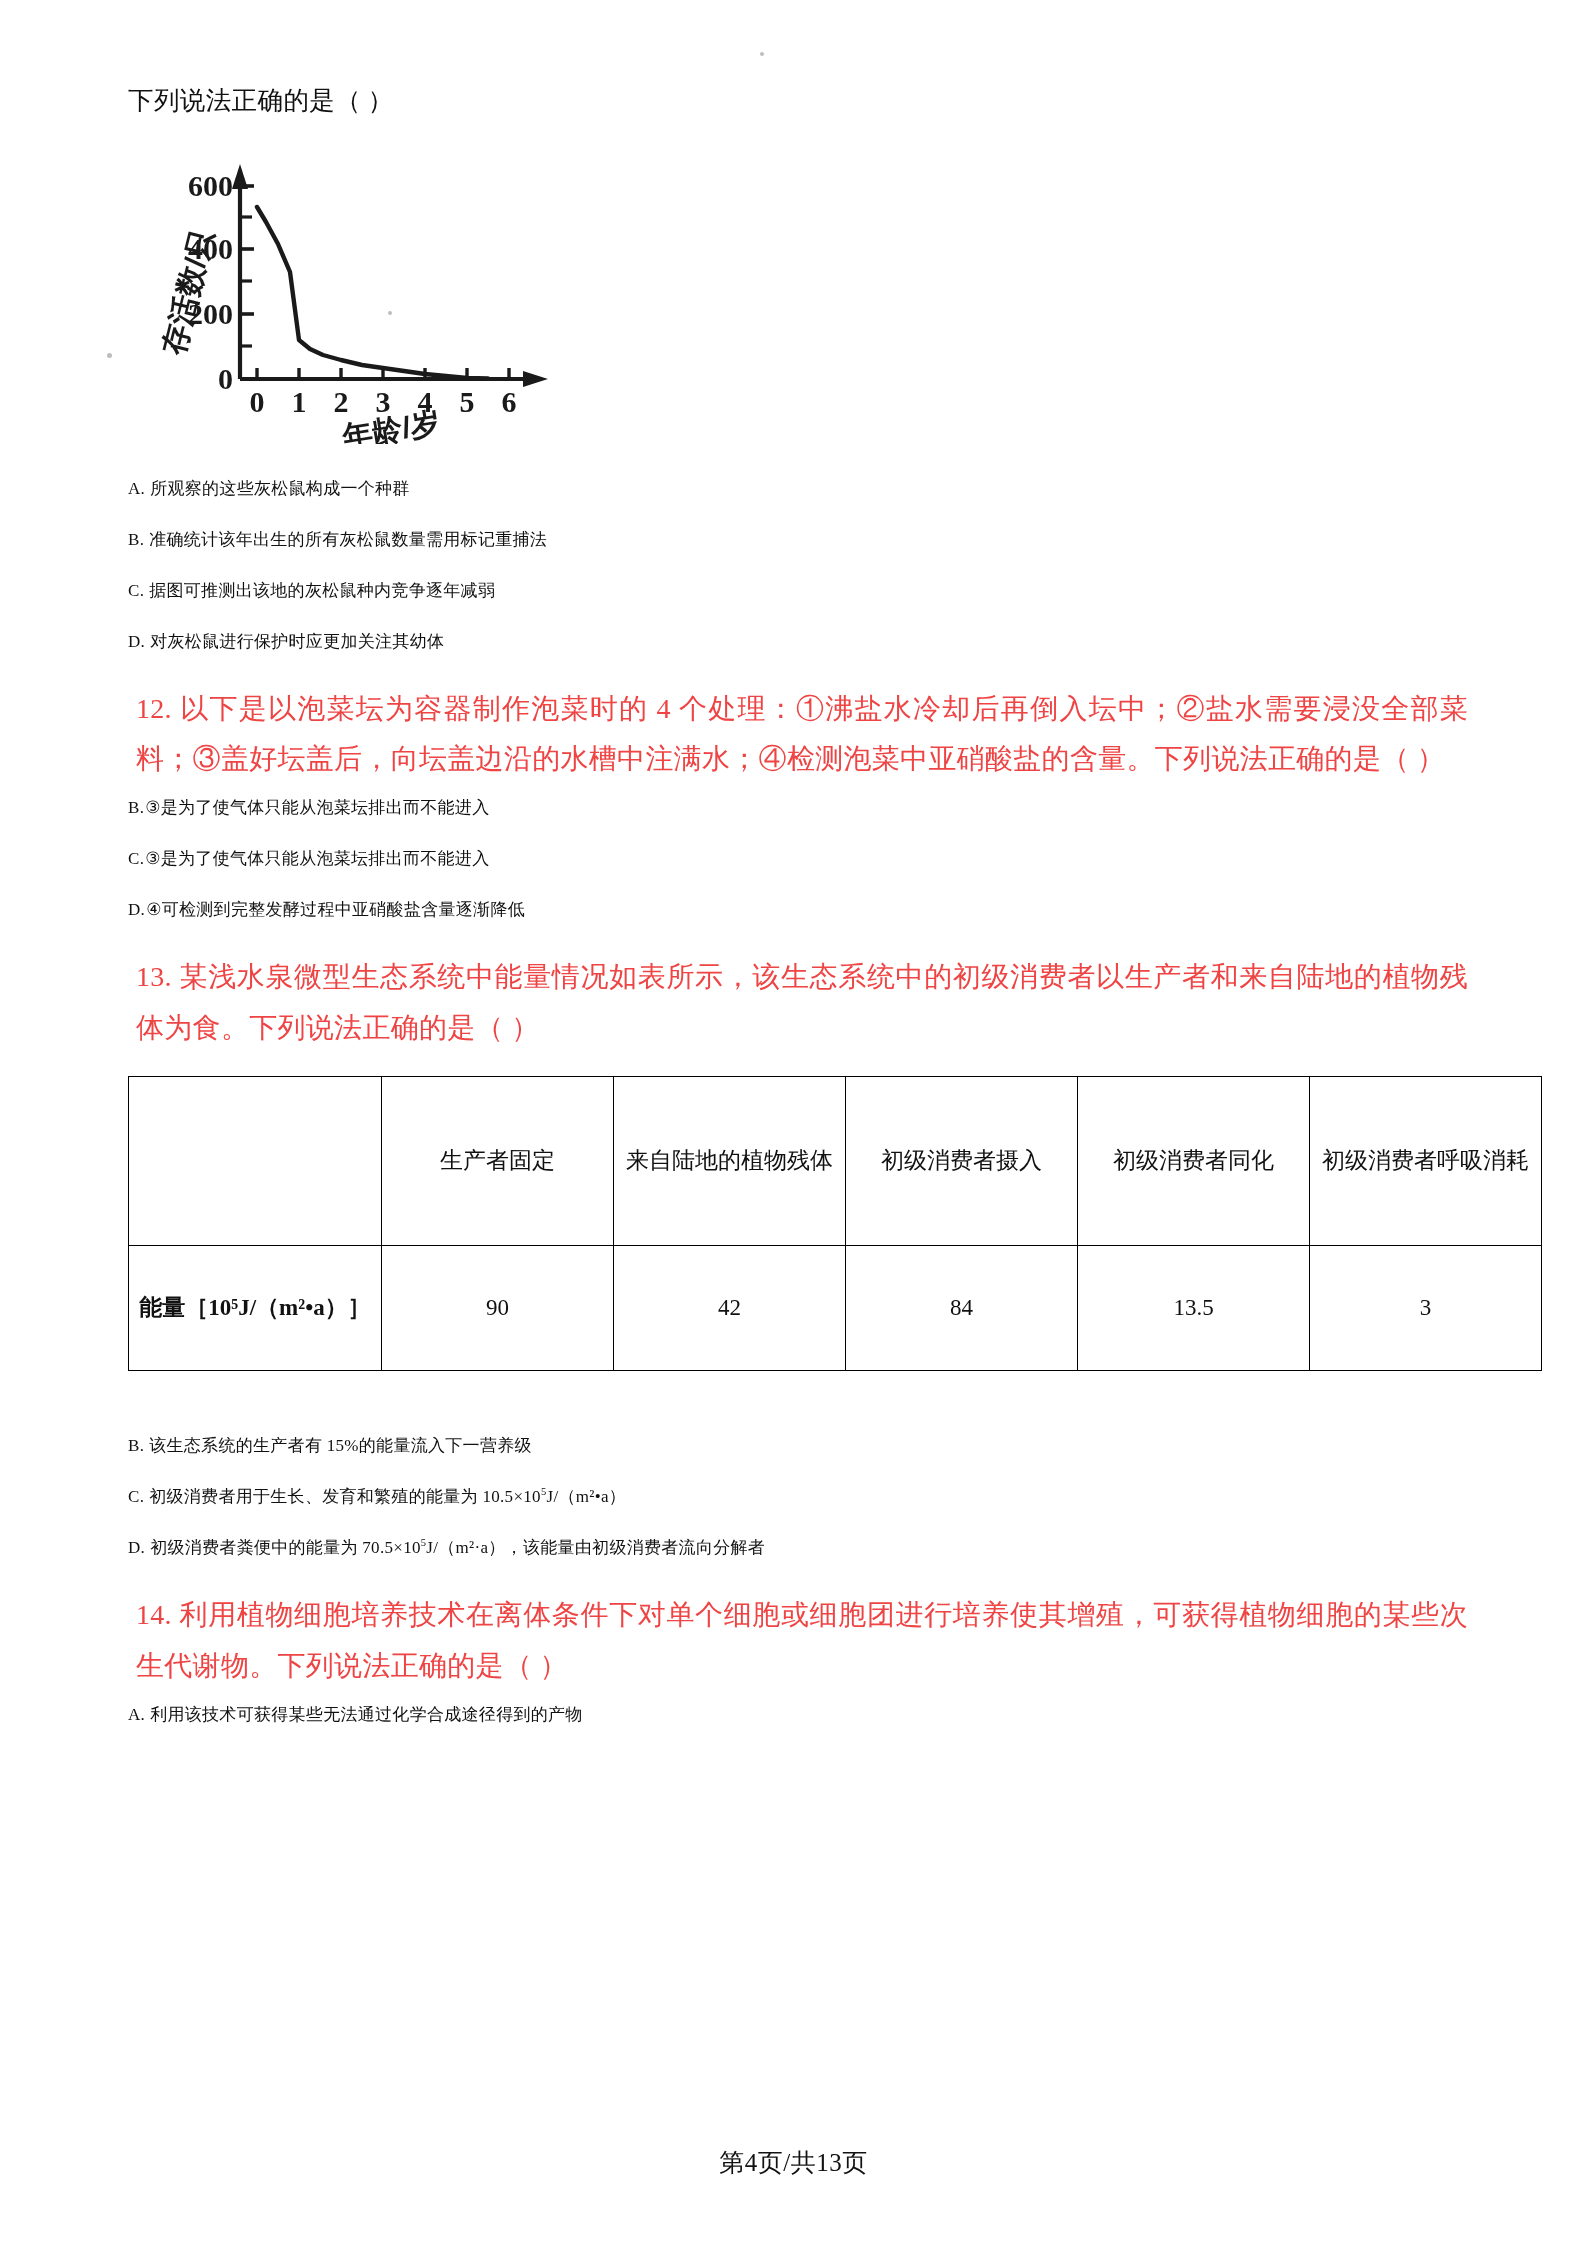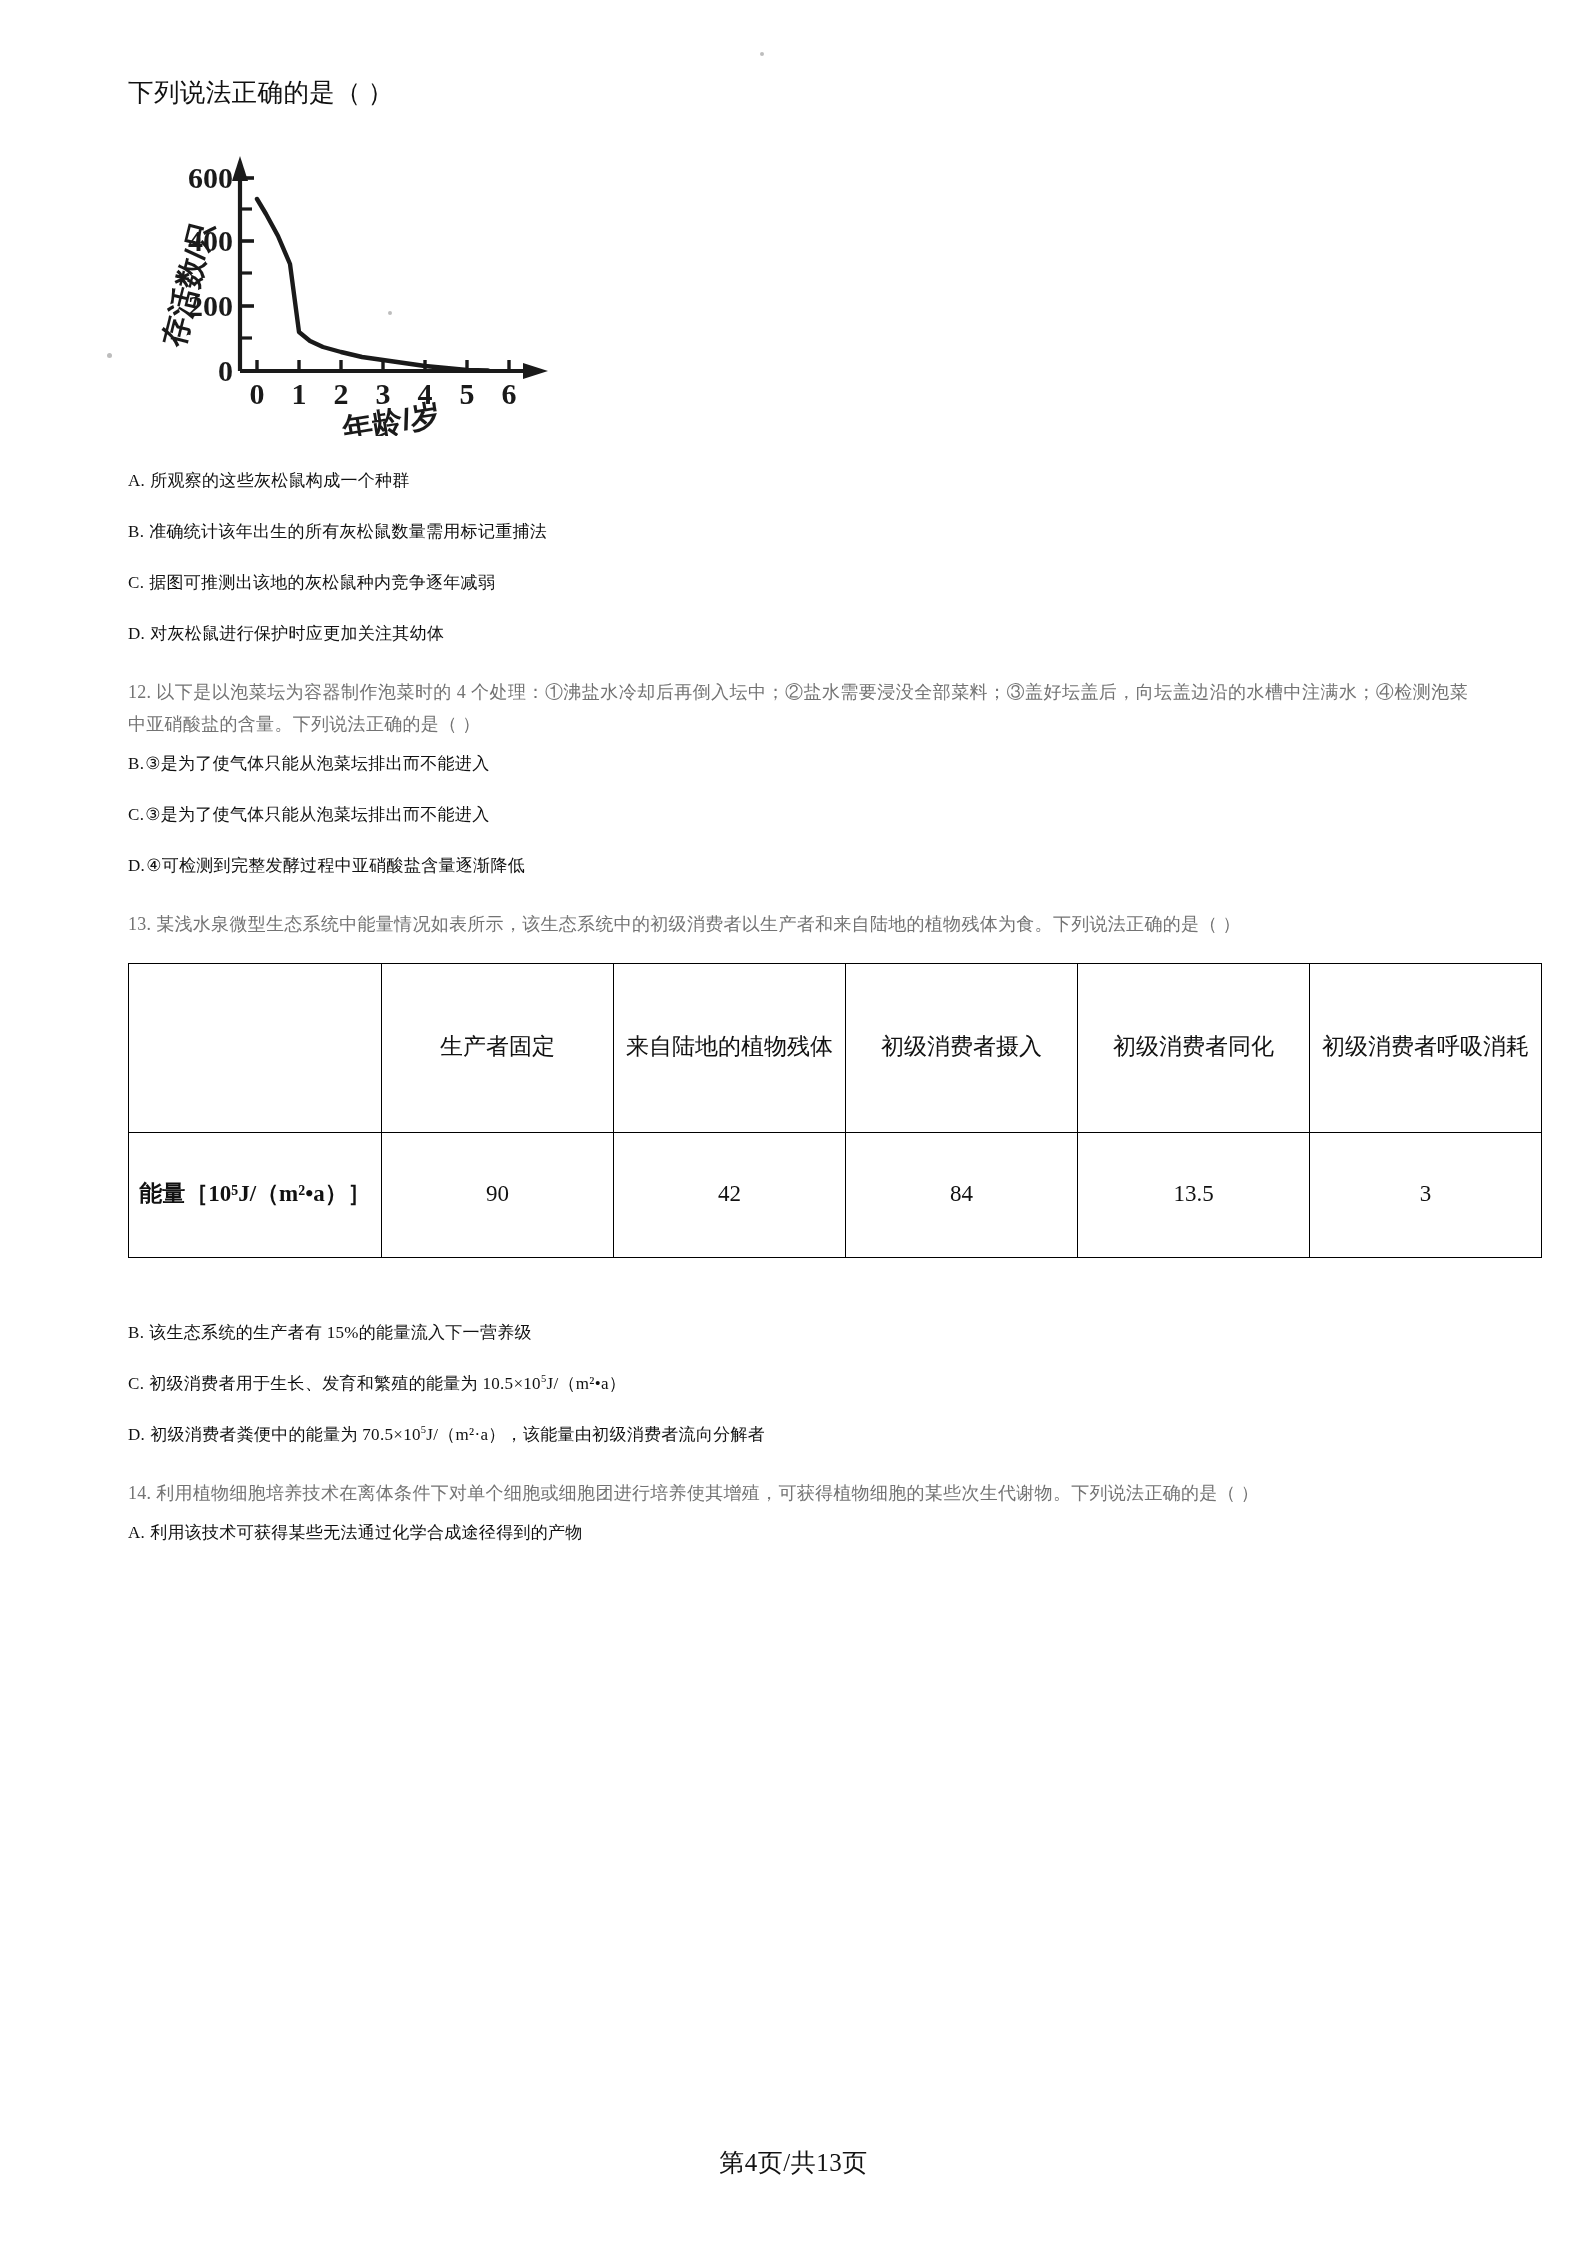--- a/index.html
+++ b/index.html
@@ -17,37 +17,37 @@
   }
   .page {
     position: relative;
     width: 1587px;
     height: 2245px;
     padding: 0;
   }
   .content {
     position: absolute;
     left: 128px;
-    top: 4px;
+    top: 12px;
     width: 1340px;
   }
   .q-line {
     font-size: 25.5px;
     line-height: 1.0;
     margin: 0 0 30px 0;
     letter-spacing: 0.4px;
     color: #111;
   }
   .q-stem {
-    font-size: 18px;
+    font-size: 28px;
     line-height: 1.82;
-    margin: 0 0 14px 0;
+    margin: 0 0 14px 8px;
     letter-spacing: 0.3px;
     text-align: justify;
-    color: #737373;
+    color: #ef4444;
   }
   .opt {
     font-size: 17px;
     line-height: 1.0;
     margin: 0 0 34px 0;
     letter-spacing: 0.3px;
     color: #111;
   }
   .opt .lbl { margin-right: 5px; }
   .opt.tight .lbl { margin-right: 1px; }

